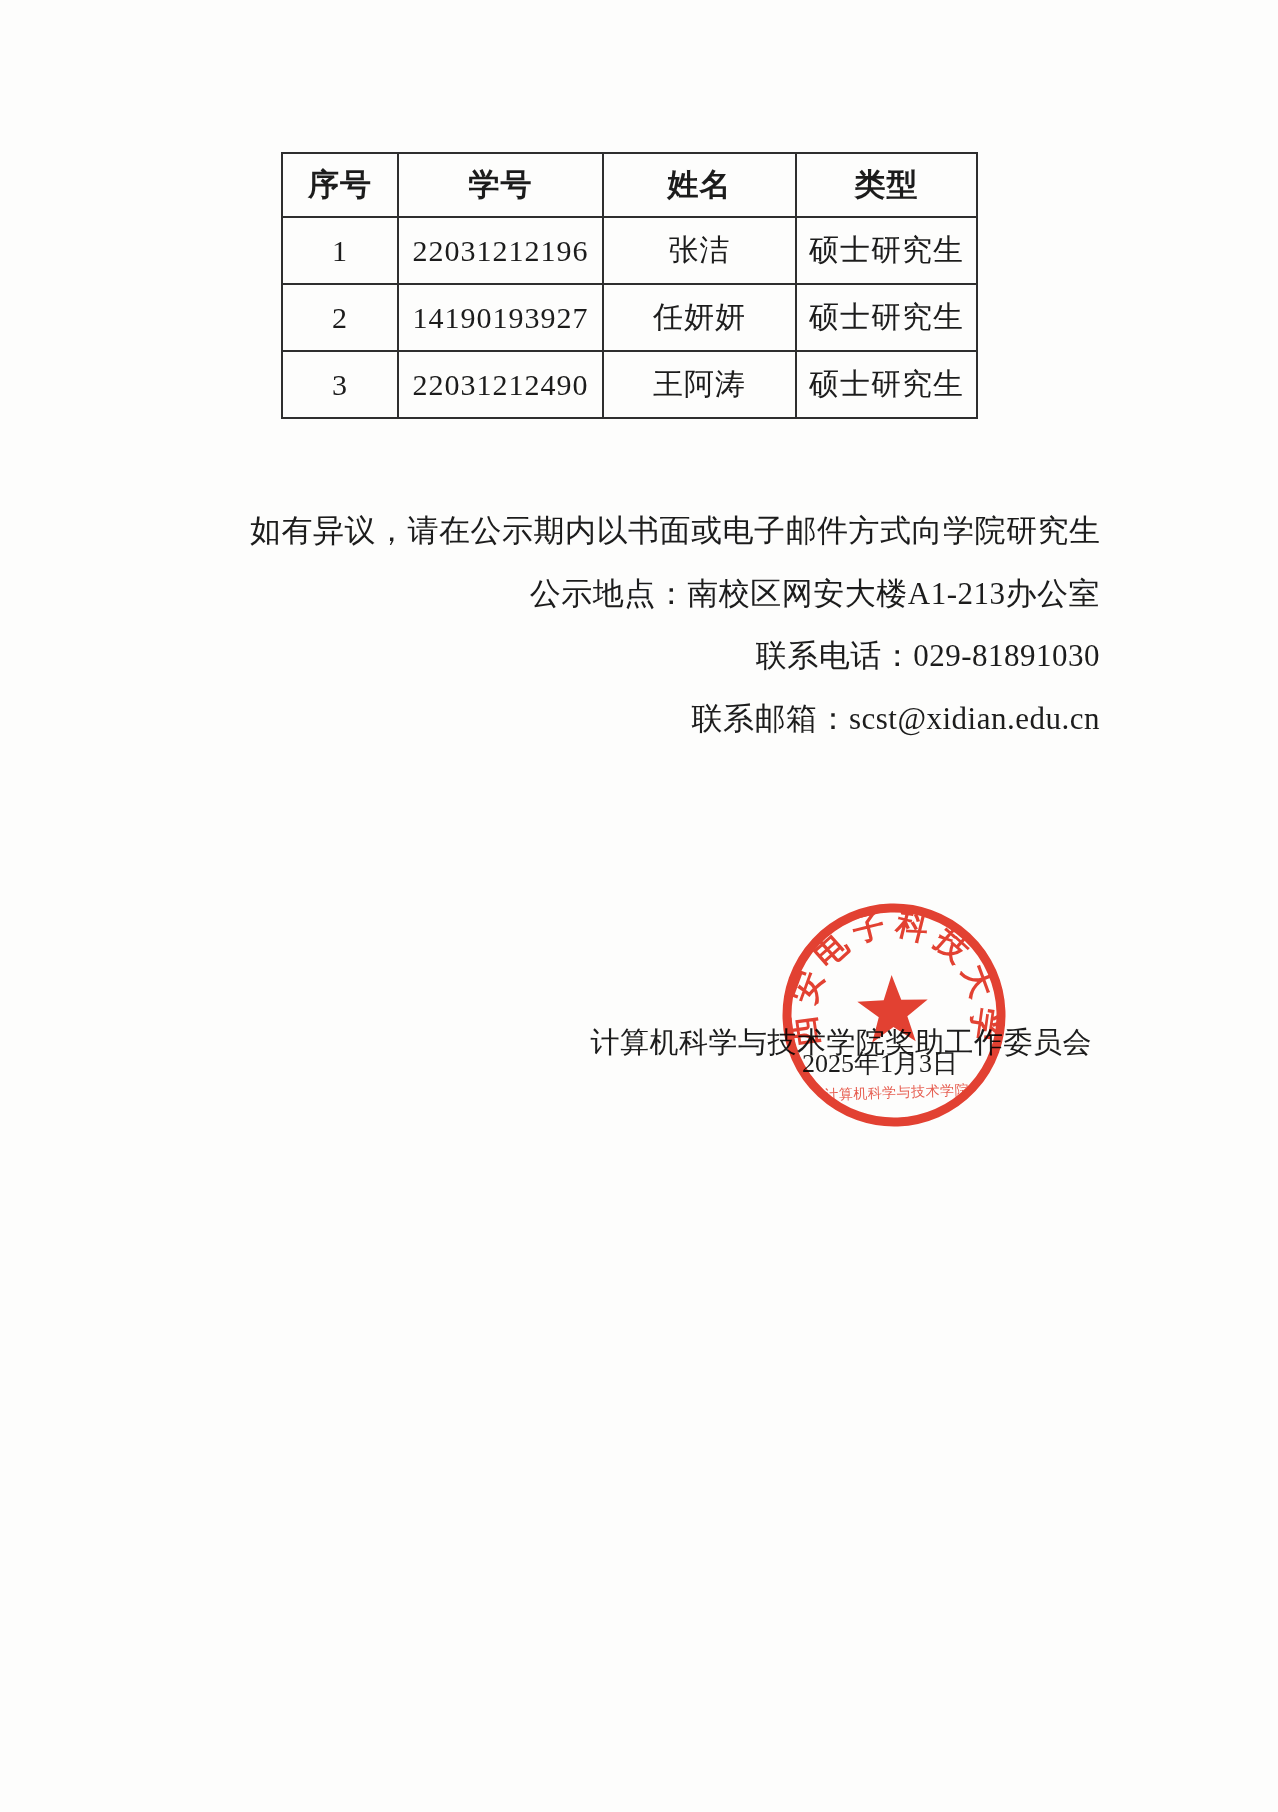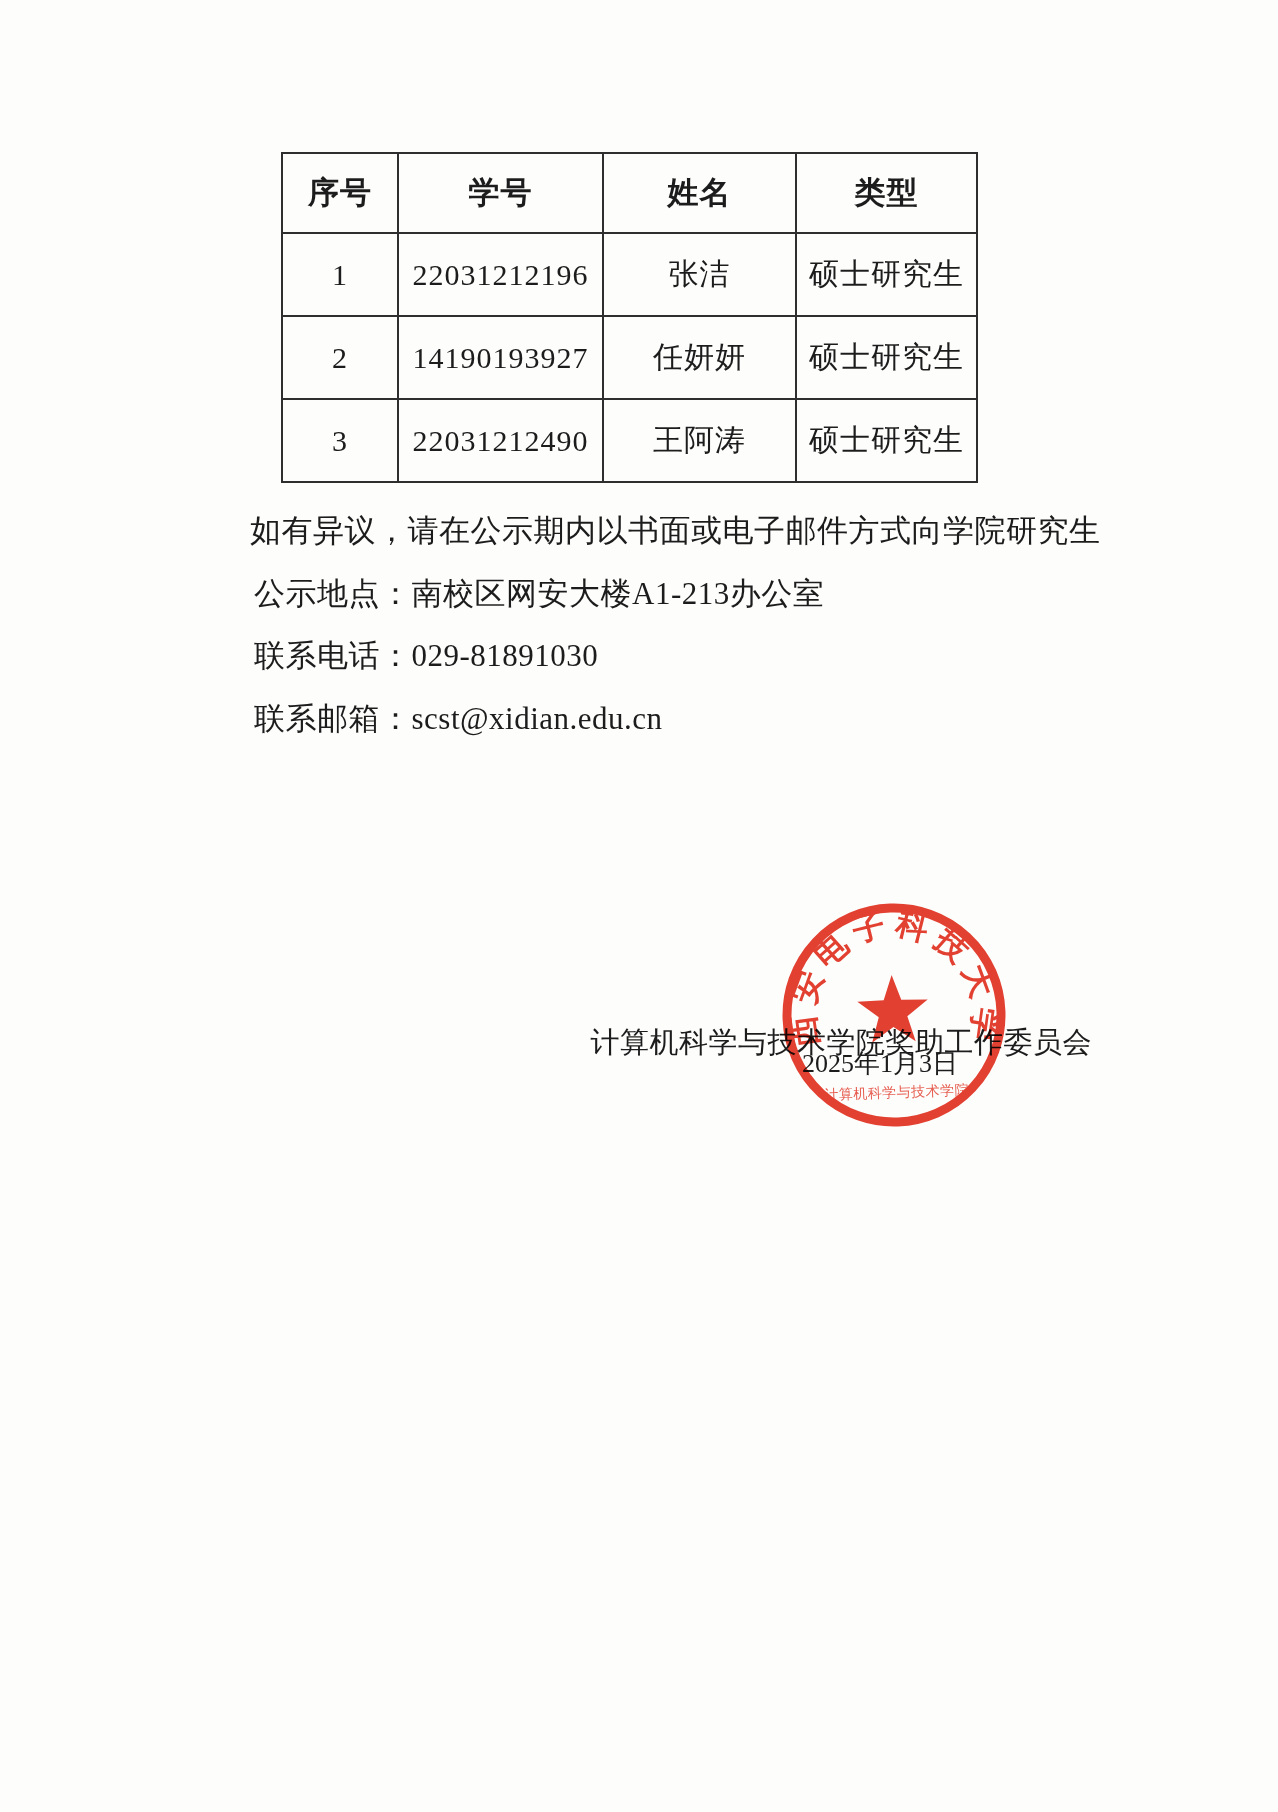--- a/index.html
+++ b/index.html
@@ -13,35 +13,36 @@
     margin:0 auto;
   }
   
   .roster{
     position:absolute;left:281px;top:152px;
     border-collapse:collapse;table-layout:fixed;
   }
   .roster td,.roster th{
     border:2.5px solid #2e2e2e;
     text-align:center;vertical-align:middle;
-    padding:8px;
+    padding:0;
     font-size:30px;
     letter-spacing:1px;
   }
   .roster th{font-weight:bold;font-size:31px;height:62px;}
   .roster td{height:65px;}
   .col-idx{width:116px;}
   .col-sid{width:205px;}
   .col-name{width:193px;}
   .col-type{width:181px;}
   
   .bodytext{
     position:absolute;left:190px;top:500px;width:910px;
     font-size:31px;line-height:62.5px;
     letter-spacing:0.5px;
+    text-align:right;
   }
   .bodytext .line{white-space:nowrap;}
   .indent2{padding-left:60px;}
   .indent-info{padding-left:64px;}
   
   .signature{
     position:absolute;top:1023px;right:186px;
     font-size:29px;letter-spacing:0.5px;white-space:nowrap;
   }
   .docdate{

